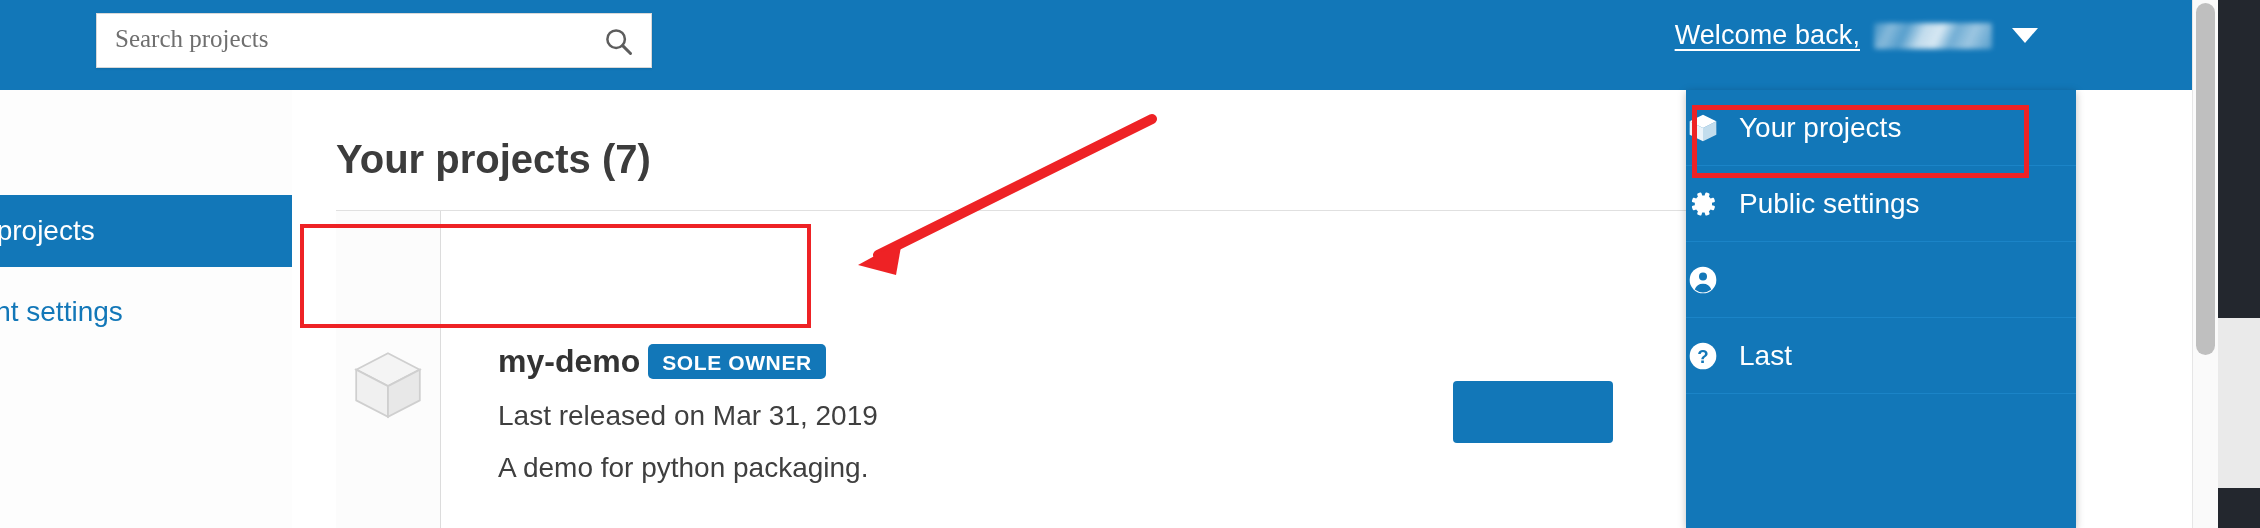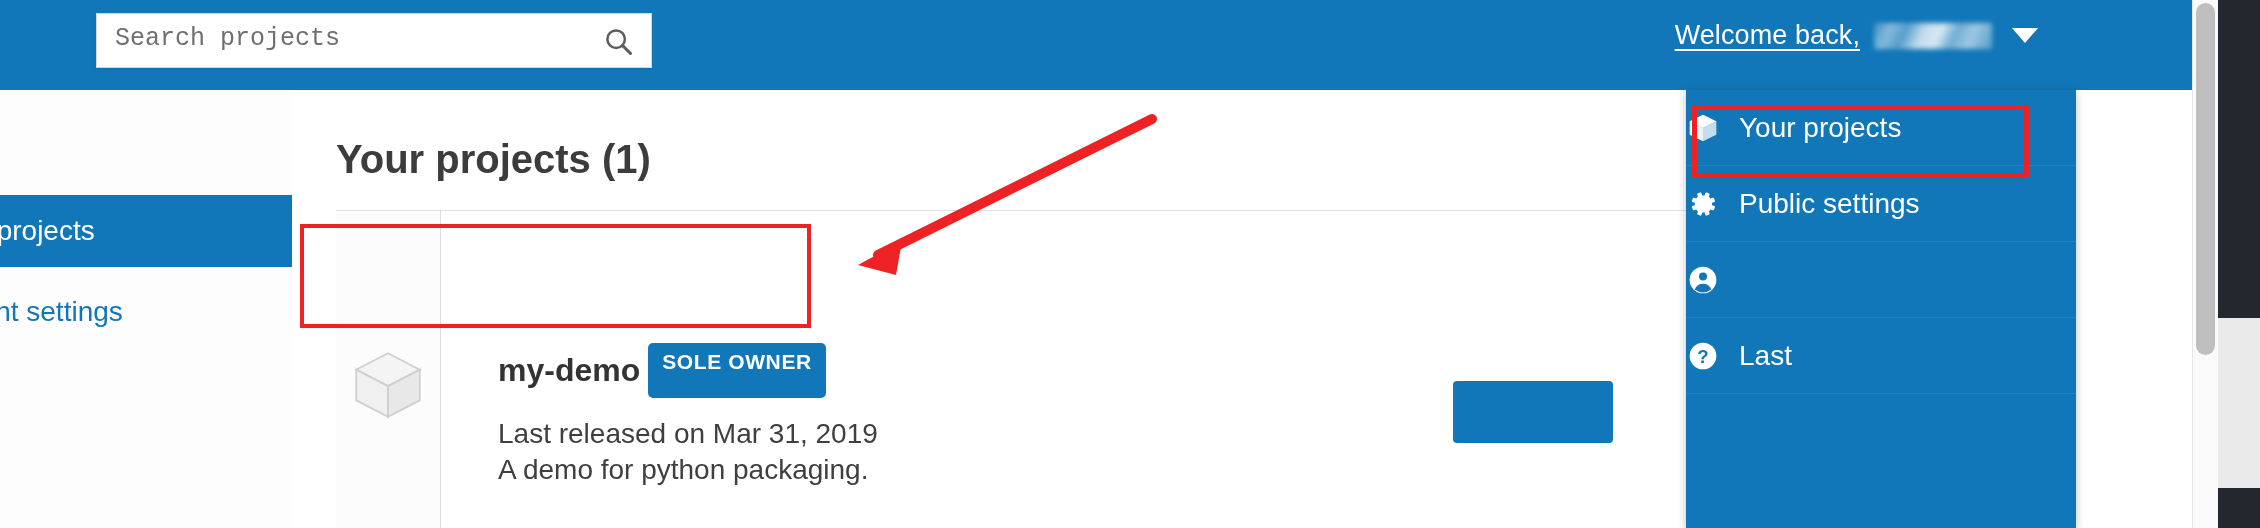--- a/index.html
+++ b/index.html
@@ -22,21 +22,21 @@
   .search-wrap {
     position: absolute; left: 96px; top: 13px;
     width: 556px; height: 55px;
     background: #ffffff;
     border: 1px solid #d8d8d8;
     box-shadow: 0 1px 2px rgba(0,0,0,0.10);
     display: flex; align-items: center;
   }
   .search-input {
     border: none; outline: none; background: transparent;
-    font-family: Liberation Mono, monospace;
+    font-family: Liberation Serif, serif;
     font-size: 25px; color: #4d7c0f;
     padding: 0 0 4px 18px; width: 470px; height: 100%;
   }
   .search-input::placeholder { color: #6f6f6f; opacity: 1; }
   .search-icon {
     position: absolute; right: 18px; top: 50%; transform: translateY(-50%);
     width: 30px; height: 30px;
   }
 
   .welcome-wrap {
@@ -114,28 +114,28 @@
     display: flex; align-items: flex-start; justify-content: center;
     padding-top: 140px;
   }
   .cube-icon { width: 72px; height: 68px; }
   .project-info { padding: 132px 0 0 57px; }
   .project-name-line { display: flex; align-items: center; gap: 8px; }
   .project-name { font-size: 32px; font-weight: 700; color: #333333; white-space: nowrap; }
   .badge {
     background: #1277b8; color: #ffffff;
     font-size: 21px; font-weight: 700; letter-spacing: .6px;
-    padding: 7px 14px 24px 14px; border-radius: 5px;
+    padding: 7px 14px 4px 14px; border-radius: 5px;
     white-space: nowrap;
   }
   .project-released {
     font-size: 28px; color: #3f3f3f; margin-top: 20px; white-space: nowrap;
   }
   .project-desc {
-    font-size: 28px; color: #3f3f3f; margin-top: 4px; white-space: nowrap;
+    font-size: 28px; color: #3f3f3f; margin-top: 20px; white-space: nowrap;
   }
   .manage-button {
     position: absolute; left: 1117px; top: 170px;
     width: 160px; height: 62px;
     background: #1277b8; border-radius: 4px;
   }
 
   
   .anno-box-card {
     position: absolute; left: 300px; top: 224px;
@@ -228,21 +228,21 @@
       <span>ur projects</span>
     </div>
 
     <div class="sidebar-item-link">
       <span>count settings</span>
     </div>
   </div>
 
   <div class="main">
 
-    <div class="page-title">Your projects (1)</div>
+    <div class="page-title">Your projects (7)</div>
 
     <div class="projects-sep"></div>
 
     <div class="project-row">
 
       <div class="project-thumb-cell">
         <svg class="cube-icon" viewBox="0 0 64 62">
           <polygon points="32,2 61,17 32,32 3,17" fill="#f4f4f4" stroke="#cfcfcf" stroke-width="1.6"></polygon>
           <polygon points="3,17 32,32 32,60 3,45" fill="#f0f0f0" stroke="#cfcfcf" stroke-width="1.6"></polygon>
           <polygon points="61,17 32,32 32,60 61,45" fill="#e8e8e8" stroke="#cfcfcf" stroke-width="1.6"></polygon>

